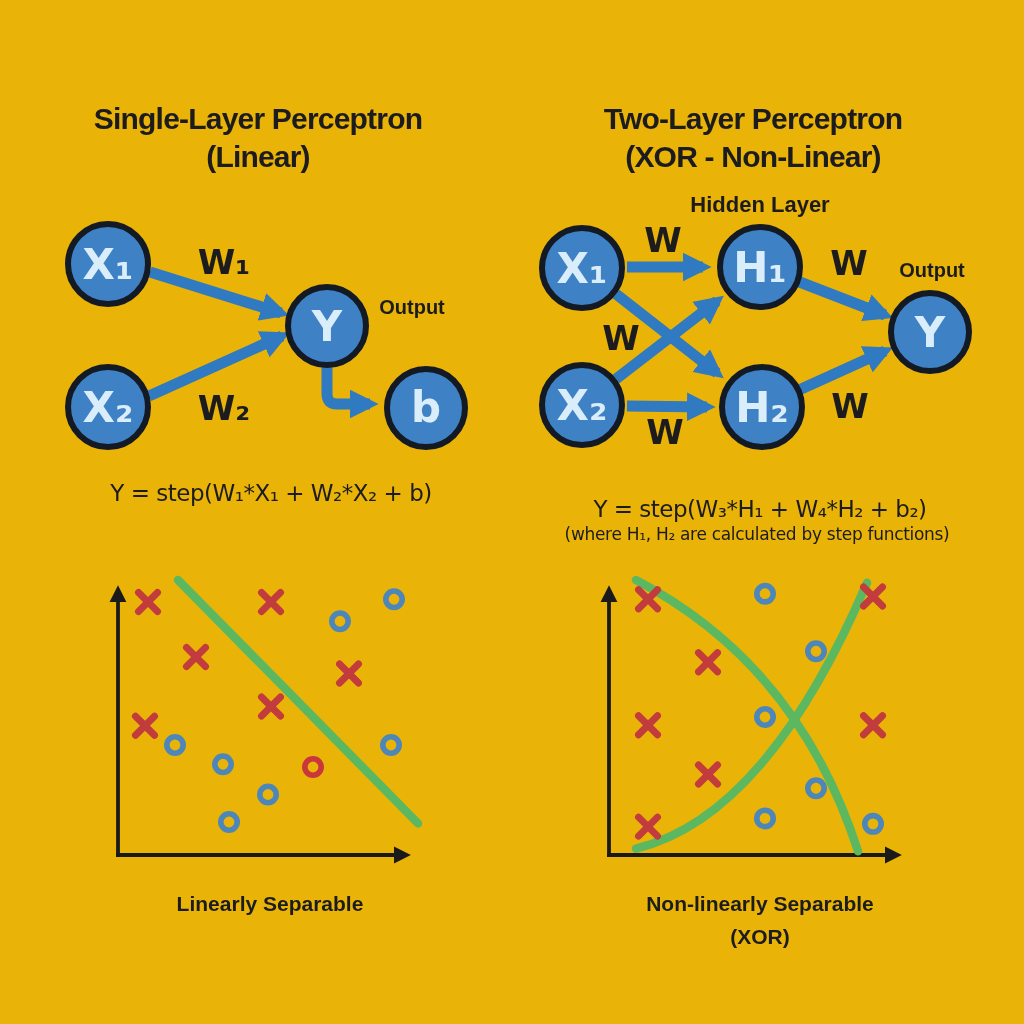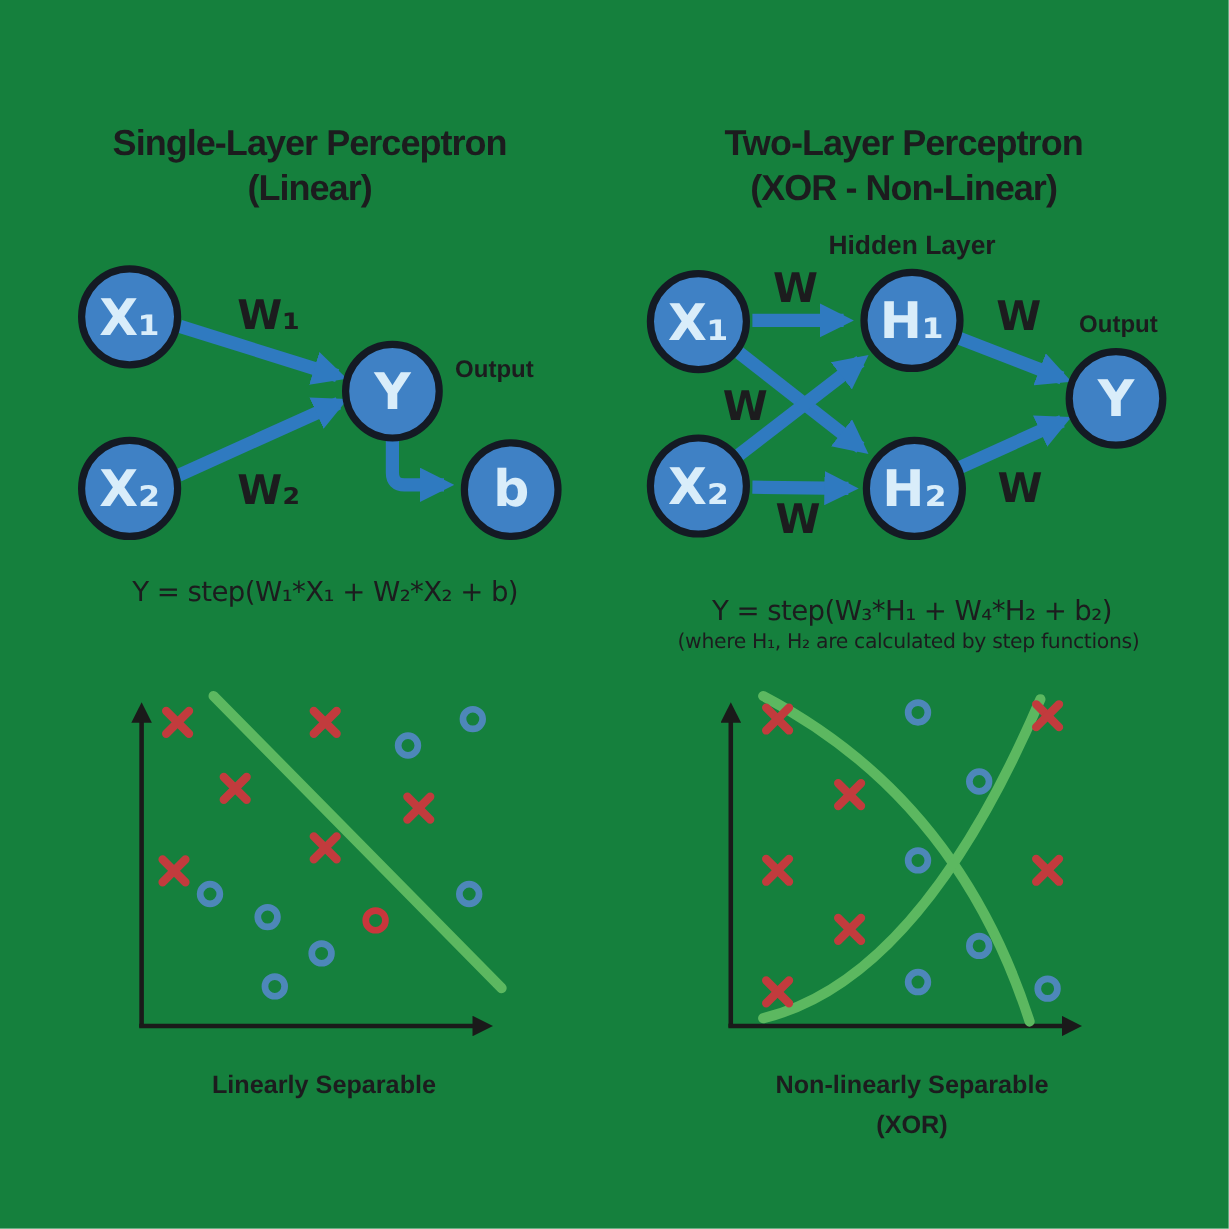--- a/index.html
+++ b/index.html
@@ -1,16 +1,16 @@
 <!DOCTYPE html>
 <html style="--node-fill: #3f81c5; --node-stroke: #141a24; --node-text: #d9edfa; --arrow: #2f7ac0; --ink: #1c1c1e; --axis: #1a1a1a; --green: #5cb860; --red: #c23b3d; --blue: #4d87b9; --red-outlier: #c9363c;"><head>
 <meta charset="utf-8">
 <style>
   html,body{margin:0;padding:0;background:#ffffff;}
-  .canvas{position:relative;width:1024px;height:1024px;background:#15803d;overflow:hidden;
+  .canvas{position:relative;width:1024px;height:1024px;background:#eab308;overflow:hidden;
           font-family:"Liberation Sans",sans-serif;}
   svg{position:absolute;left:0;top:0;}
   
   .node{fill:var(--node-fill,#3f81c5);stroke:var(--node-stroke,#141a24);stroke-width:6;}
   
   .edge{stroke:var(--arrow,#2f7ac0);stroke-width:11;fill:none;}
   
   .axis{stroke:var(--axis,#1a1a1a);stroke-width:3.8;fill:none;}
   
   .t-title{font-family:"Liberation Sans",sans-serif;font-weight:700;font-size:30px;

